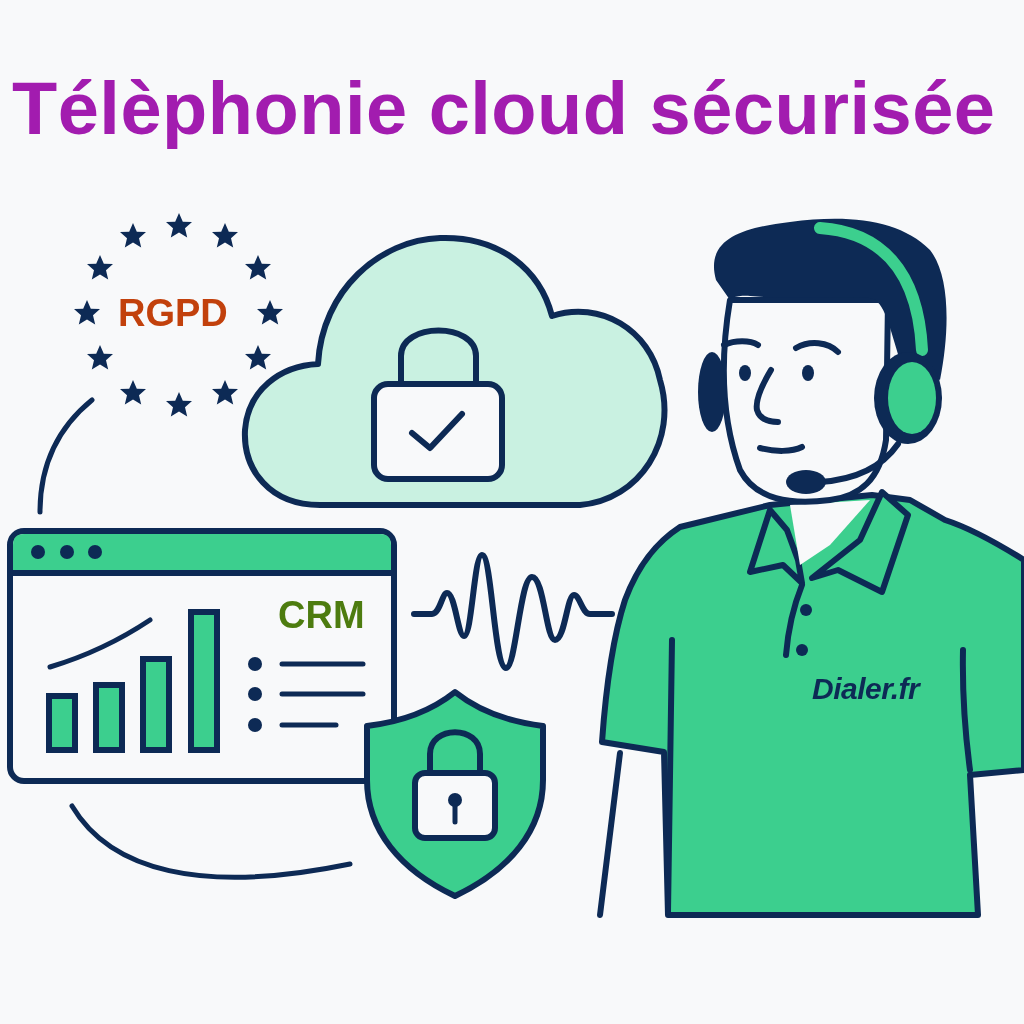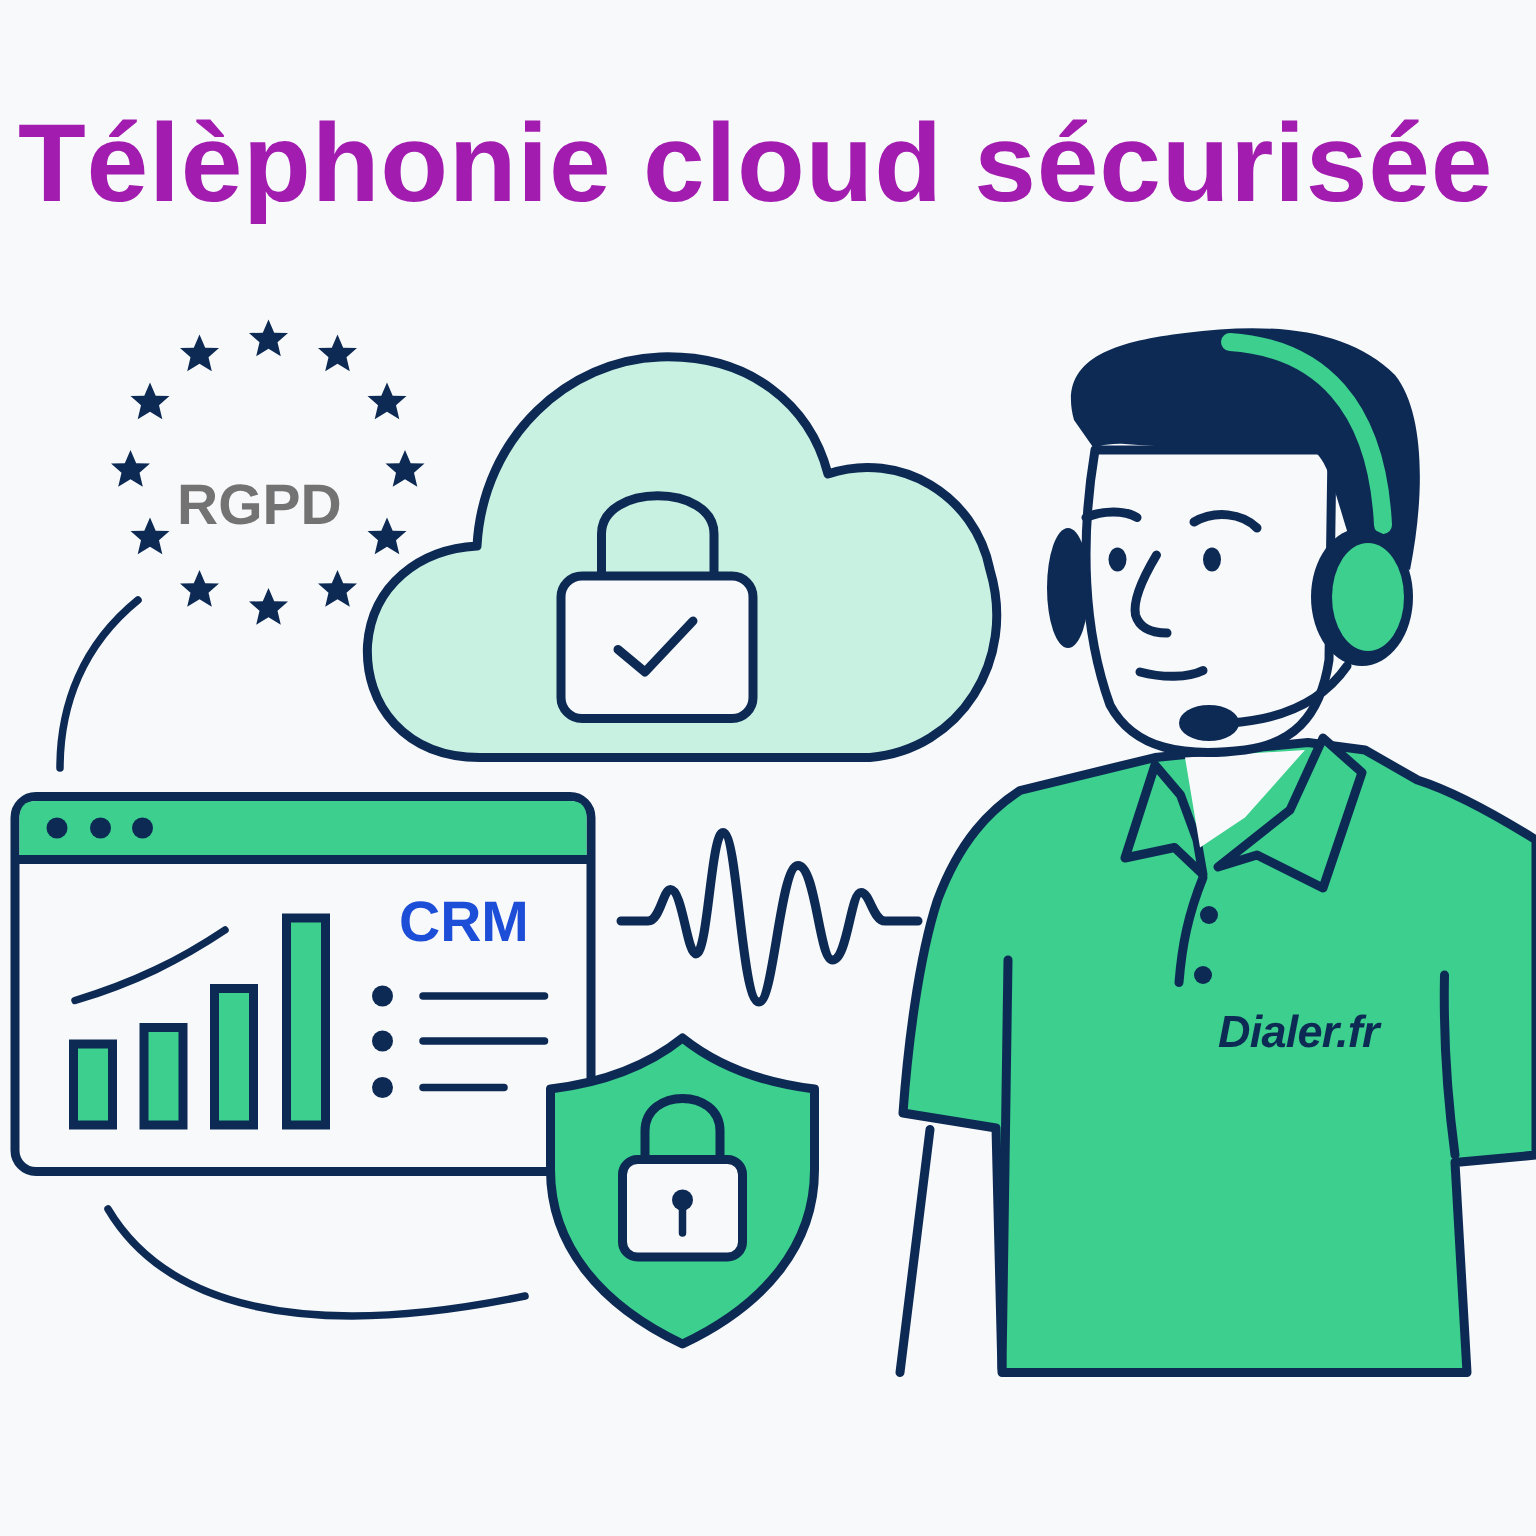--- a/index.html
+++ b/index.html
@@ -10,25 +10,25 @@
       font-family: "Liberation Sans", "DejaVu Sans", sans-serif;
     }
     .title {
       position: absolute; left: 12px; top: 72px;
       font-size: 74px; font-weight: 700; letter-spacing: 0.5px;
       color: #a21caf; white-space: nowrap; line-height: 1;
     }
     .layer { position: absolute; left: 0; top: 0; width: 1024px; height: 1024px; }
     .rgpd-label {
       position: absolute; left: 118px; top: 294px;
-      font-size: 38px; font-weight: 700; color: #737373; line-height: 1; margin-top: 24px;
+      font-size: 38px; font-weight: 700; color: #c2410c; line-height: 1;
     }
     .crm-label {
-      position: absolute; left: 266px; top: 596px;
-      font-size: 38px; font-weight: 700; color: #1d4ed8; line-height: 1;
+      position: absolute; left: 278px; top: 596px;
+      font-size: 38px; font-weight: 700; color: #4d7c0f; line-height: 1;
     }
     .brand-label {
       position: absolute; left: 812px; top: 674px;
       font-size: 30px; font-weight: 700; font-style: italic; color: #0d2a55; line-height: 1;
       letter-spacing: -0.5px;
     }
   </style>
 </head>
 <body>
 

